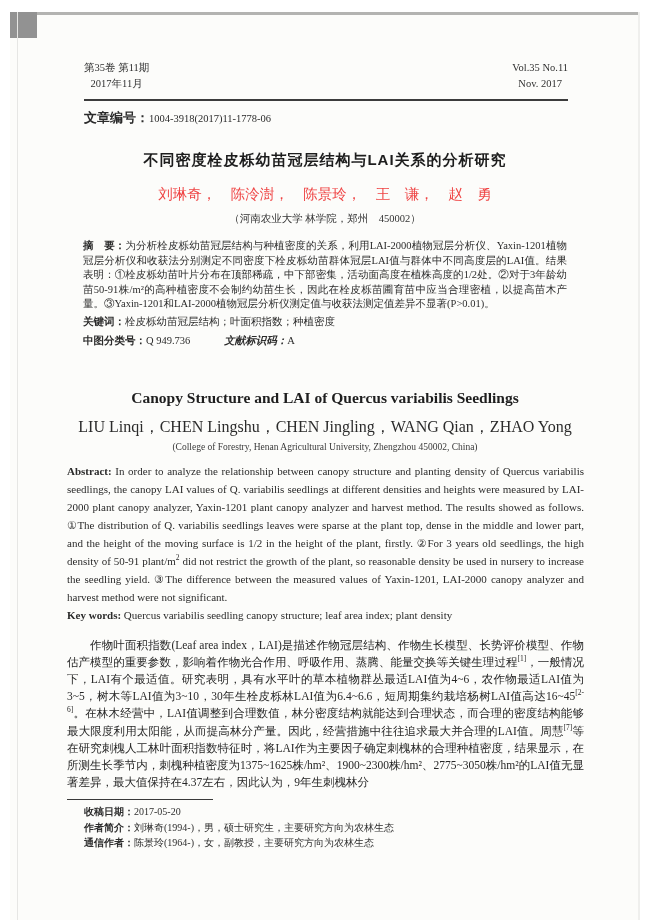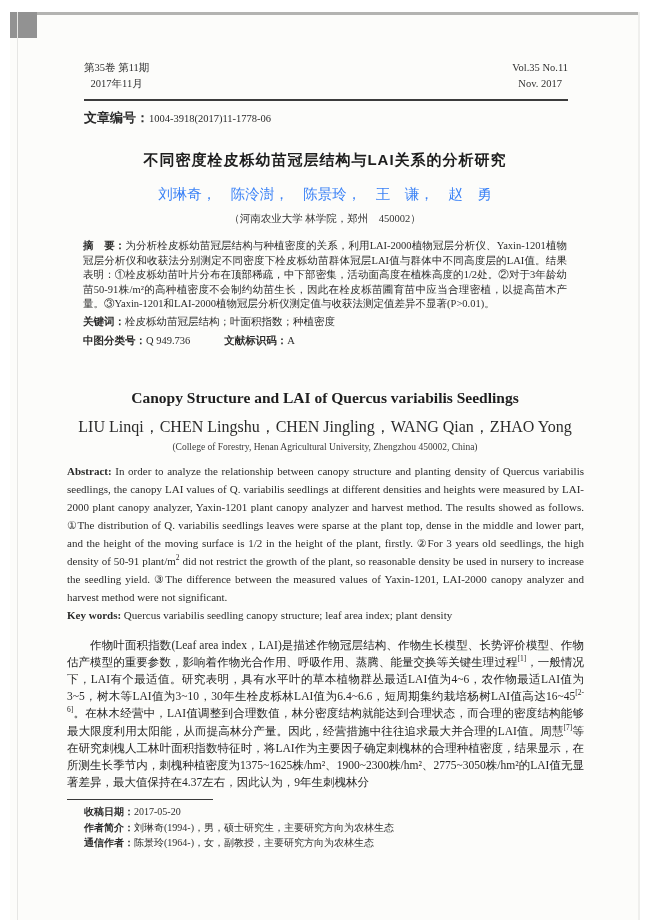--- a/index.html
+++ b/index.html
@@ -32,27 +32,27 @@
   .journal-en{font-size:12.5px;font-weight:700;letter-spacing:1.5px;line-height:16px;}
 
   .article-no{margin:8px 72px 0 74px;font-size:10.5px;}
   .article-no .lbl{font-size:13px;}
 
   .title-cn{
     margin:24px 36px 0;text-align:center;
     font-family:"Liberation Sans","DejaVu Sans",sans-serif;
     font-weight:700;font-size:15px;letter-spacing:1px;color:#1d1d1d;
   }
-  .authors-cn{margin-top:15px;text-align:center;font-size:14.5px;color:#3b82f6;}
+  .authors-cn{margin-top:15px;text-align:center;font-size:14.5px;color:#ef4444;}
   .affil-cn{margin-top:8px;text-align:center;font-size:10.5px;color:#333;}
 
   .abstract-cn{margin:12px 73px 0;font-size:10.5px;line-height:14.5px;text-align:justify;}
   .kw-cn{margin:2px 73px 0;font-size:10.5px;line-height:15px;}
   .clc{margin:4px 73px 0;font-size:10.5px;line-height:15px;}
-  .clc .gap{margin-left:34px;}
+  .clc .gap{margin-left:34px;font-style:italic;}
 
   .title-en{margin:36px 40px 0;text-align:center;font-size:15.5px;font-weight:700;line-height:28px;color:#1e1e1e;}
   .title-en .line{display:block;}
   .authors-en{margin-top:5px;text-align:center;font-size:16px;}
   .affil-en{margin-top:4px;text-align:center;font-size:9.5px;color:#3a3a3a;}
 
   .abstract-en{margin:10px 56px 0 57px;font-size:11px;line-height:18px;text-align:justify;}
   .kw-en{margin:0 56px 0 57px;font-size:11px;line-height:18px;}
 
   .body-para{margin:13px 56px 0 57px;font-size:11.5px;line-height:17.2px;text-align:justify;text-indent:2em;color:#262626;}

